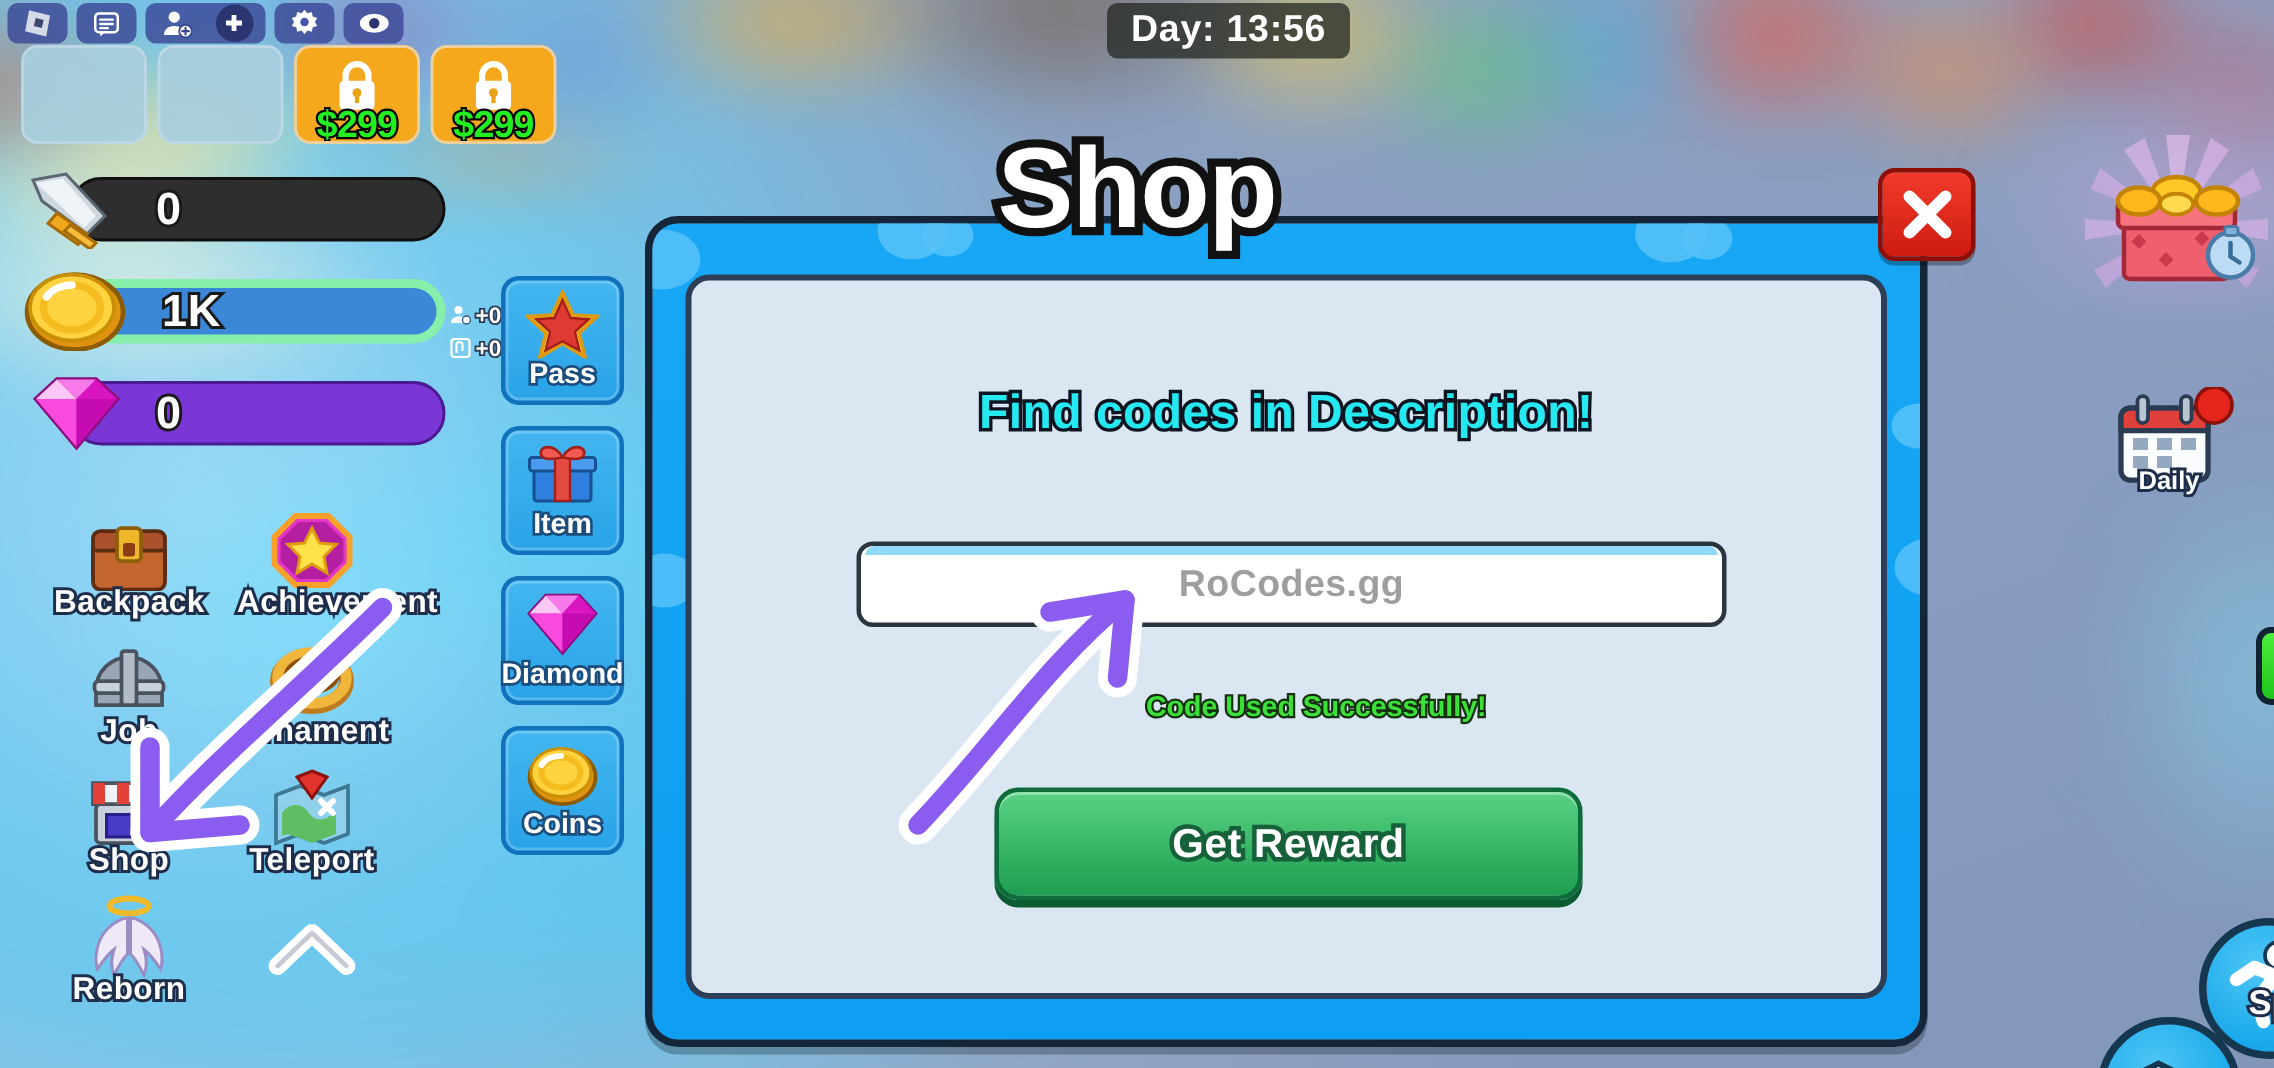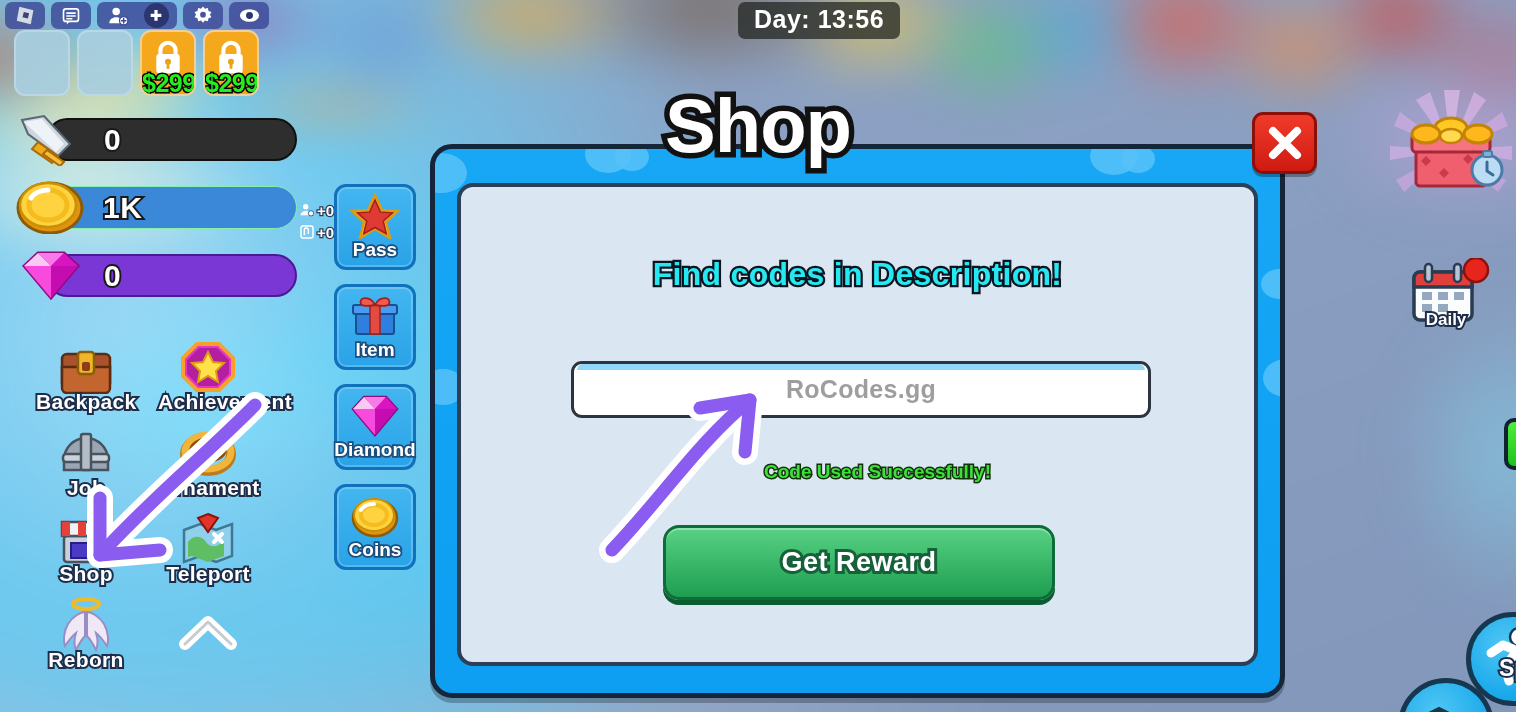--- a/index.html
+++ b/index.html
@@ -61,21 +61,21 @@
   }
   .tb-pair { display:flex; gap:4px; background:rgba(60,72,150,.82); border-radius:7px;
              padding:0 4px; height:27px; align-items:center; }
   .tb-pair .sub { width:34px; height:27px; display:flex; align-items:center; justify-content:center; }
   .tb-pair .dark { background:#2b3570; border-radius:50%; width:25px; height:25px; }
   .tb-ico { display:block; }
 
   
   #hotbar { position:absolute; left:14px; top:30px; display:flex; gap:7px; }
   .slot {
-    width:56px; height:66px; border-radius:11px;
+    width:84px; height:66px; border-radius:11px;
     background:rgba(168,205,222,.93);
     border:2px solid rgba(205,225,238,.5);
     position:relative; overflow:hidden;
   }
   .slot.locked { background:#f5a81c; border-color:rgba(235,235,240,.6); }
   .lock-glyph { position:absolute; left:50%; top:42%; transform:translate(-50%,-50%); }
   .slot-price {
     position:absolute; bottom:-4px; left:0; right:0; text-align:center;
     font-weight:bold; font-size:25px; color:#22ef22;
     -webkit-text-stroke:3px #000; paint-order:stroke fill;
@@ -88,21 +88,21 @@
   .stat .bar {
     position:absolute; left:32px; top:6px; width:251px; height:43px;
     border-radius:22px; display:flex; align-items:center;
   }
   .stat .bar .val {
     margin-left:56px; color:#fff; font-size:30px; font-weight:bold;
     -webkit-text-stroke:4px #1a1a1a; paint-order:stroke fill;
     letter-spacing:.5px;
   }
   .bar-sword { background:#2e2e2e; border:2px solid #101010; }
-  .bar-coin  { background:#3b87d8; border:1px solid #86efac; }
+  .bar-coin  { background:#3b87d8; border:6px solid #86efac; }
   .bar-gem   { background:#7b36d6; border:2px solid #4a1a92; }
   .stat .ico { position:absolute; left:0; top:0; z-index:3; }
 
   
   #menu { position:absolute; left:36px; top:334px; width:240px; }
   .mrow { display:flex; gap:22px; margin-bottom:6px; }
   .mitem { width:100px; text-align:center; position:relative; }
   .mitem .glyph { height:60px; display:flex; align-items:flex-end; justify-content:center; }
   .mitem .lbl {
     font-size:21px; font-weight:bold; color:#fff; margin-top:-4px;

